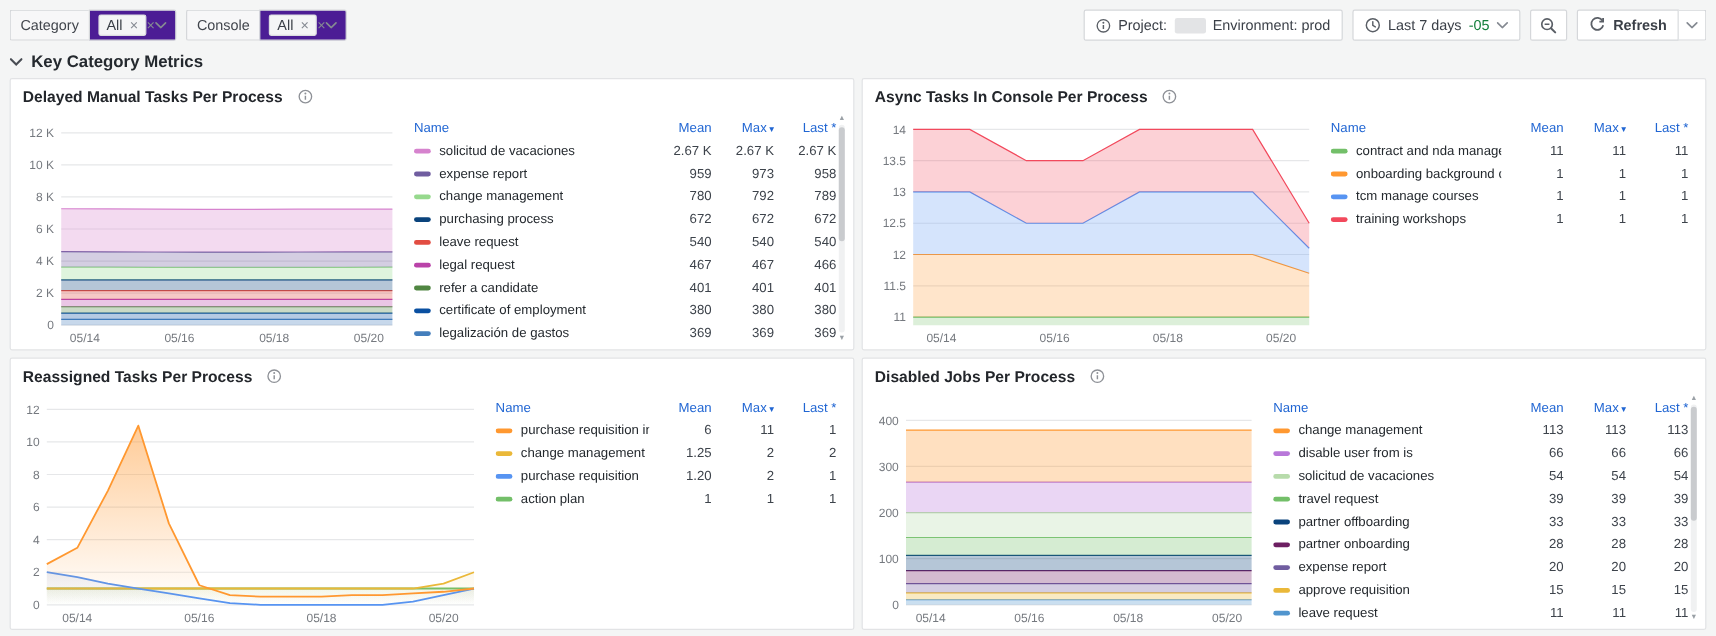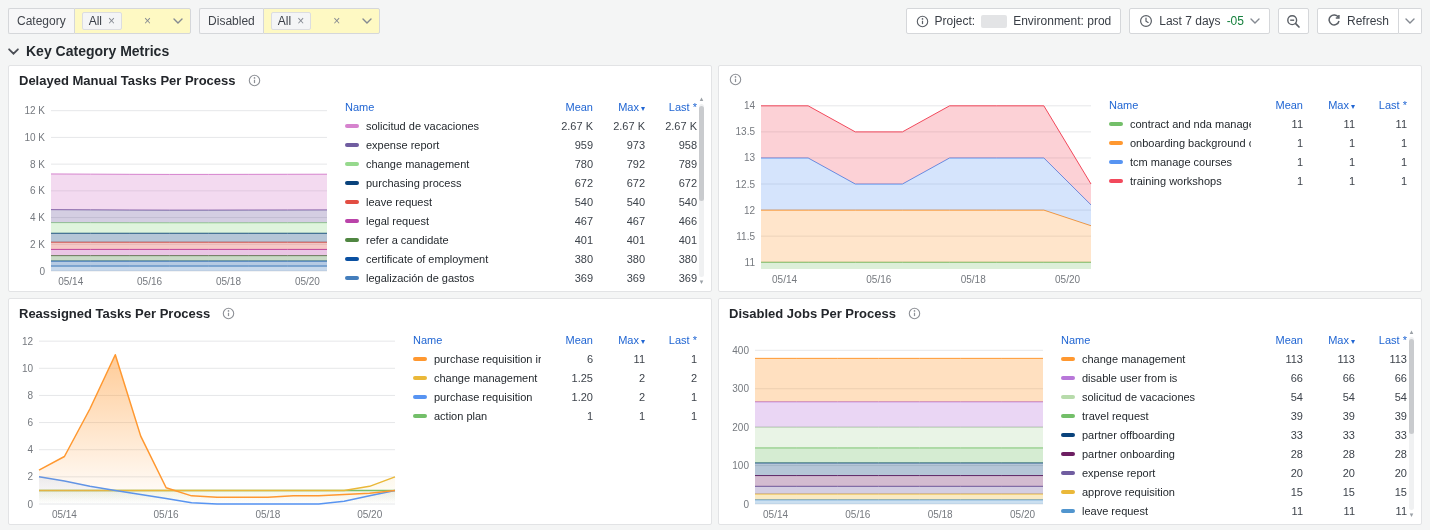--- a/index.html
+++ b/index.html
@@ -5,36 +5,36 @@
   *{box-sizing:border-box;margin:0;padding:0}
   html,body{width:1430px;height:530px;overflow:hidden}
   body{background:#f4f5f5;font-family:"Liberation Sans",sans-serif;color:#24292e;font-size:12px}
   svg{display:block}
   
   .toolbar{display:flex;justify-content:space-between;align-items:center;padding:8px 8px 0}
   .tb-left,.tb-right{display:flex;align-items:center;gap:8px}
   .filter{display:flex;align-items:stretch;height:26px}
   .f-label{background:#f7f7f8;border:1px solid #d5d7da;border-right:none;border-radius:2px 0 0 2px;
            padding:0 8px;display:flex;align-items:center;color:#41454c}
-  .f-box{background:#fef9c3;border:1px solid #d5d7da;border-radius:0 2px 2px 0;padding:0 7px;
-         display:flex;align-items:center;gap:22px;cursor:pointer}
+  .f-box{background:#4c1d95;border:1px solid #d5d7da;border-radius:0 2px 2px 0;padding:0 7px;
+         display:flex;align-items:center;gap:0;cursor:pointer}
   .f-pill{background:#f4f5f6;border:1px solid #dcdde0;border-radius:2px;padding:1px 6px;
           display:flex;align-items:center;gap:6px;color:#3a3f47;line-height:14px}
   .x-glyph{color:#858a92;font-size:12px;line-height:10px;cursor:pointer}
   .chev{color:#858a92}
   .tb-box{display:flex;align-items:center;gap:6px;background:#fff;border:1px solid #d5d7da;
           border-radius:2px;height:26px;padding:0 9px;color:#3a3f47;cursor:pointer;white-space:nowrap}
   .tb-box .ic{color:#5a5f66;display:flex;align-items:center}
   .chip{width:26px;height:13px;background:#e3e4e6;border-radius:2px;display:inline-block}
   .tz{color:#15803d}
   .refresh-group{display:flex;align-items:stretch}
   .refresh-main{border-radius:2px 0 0 2px;border-right:1px solid #d5d7da}
   .refresh-caret{background:#fff;border:1px solid #d5d7da;border-left:none;border-radius:0 2px 2px 0;
                  display:flex;align-items:center;padding:0 6px;cursor:pointer}
-  .rlabel{font-weight:400}
+  .rlabel{font-weight:700}
   
   .section{display:flex;align-items:center;gap:7px;padding:9px 8px 6px;cursor:pointer}
   .section .title{font-size:14px;font-weight:700;color:#24292e}
   .section .chev{color:#4a4e55}
   
   .grid{display:grid;grid-template-columns:1fr 1fr;gap:6px;padding:0 8px 8px}
   .panel{background:#fff;border:1px solid #e2e3e5;border-radius:2px;height:227px;display:flex;flex-direction:column;min-width:0}
   .panel-head{display:flex;align-items:center;gap:12px;padding:7px 10px 2px;cursor:pointer}
   .panel-title{font-size:13px;font-weight:600;color:#23262b;white-space:nowrap}
   .info-icon{color:#8e9197;display:flex;align-items:center}
@@ -70,21 +70,21 @@
           <span>All</span>
           <span class="x-glyph">×</span>
         </span>
         <span class="x-glyph">×</span>
         <svg class="chev" width="10" height="6" viewBox="0 0 10 6">
             <path d="M1 1l4 4 4-4" fill="none" stroke="currentColor" stroke-width="1.4" stroke-linecap="round"></path>
           </svg>
       </div>
     </div>
     <div class="filter">
-      <div class="f-label">Disabled</div>
+      <div class="f-label">Console</div>
       <div class="f-box">
         <span class="f-pill">
           <span>All</span>
           <span class="x-glyph">×</span>
         </span>
         <span class="x-glyph">×</span>
         <svg class="chev" width="10" height="6" viewBox="0 0 10 6">
             <path d="M1 1l4 4 4-4" fill="none" stroke="currentColor" stroke-width="1.4" stroke-linecap="round"></path>
           </svg>
       </div>
@@ -304,20 +304,21 @@
               <div class="thumb"></div>
             </div>
             <span class="arr">▾</span>
           </div>
         </div>
     </div>
   </section>
 
   <section class="panel panel-p2">
     <header class="panel-head">
+      <span class="panel-title">Async Tasks In Console Per Process</span>
       <span class="info-icon">
         <svg width="13" height="13" viewBox="0 0 14 14">
             <circle cx="7" cy="7" r="5.6" fill="none" stroke="currentColor" stroke-width="1.2"></circle>
             <line x1="7" y1="6.2" x2="7" y2="9.8" stroke="currentColor" stroke-width="1.3"></line>
             <circle cx="7" cy="4.2" r="0.9" fill="currentColor"></circle>
           </svg>
       </span>
     </header>
     <div class="panel-body">
       <div class="chart">

